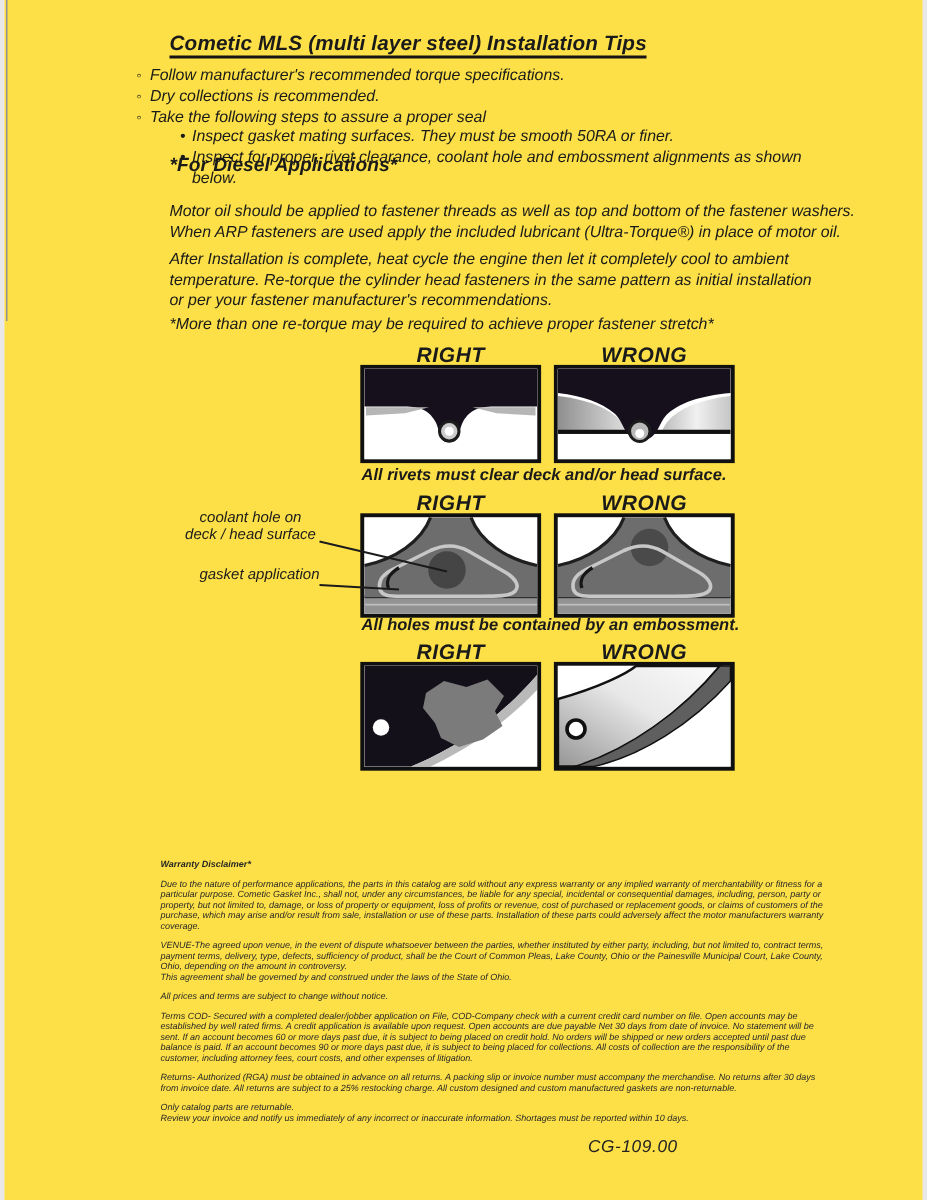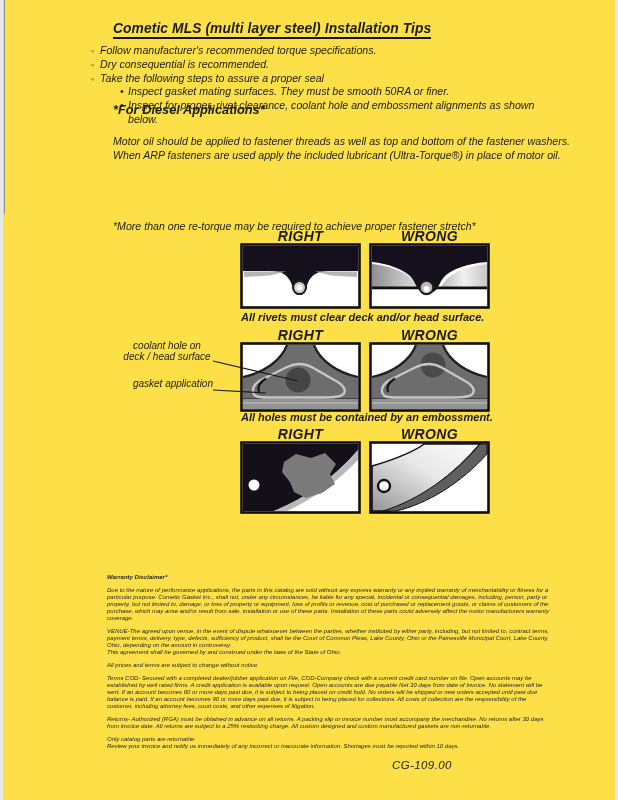--- a/index.html
+++ b/index.html
@@ -38,40 +38,43 @@
 
   <div class="abs title">Cometic MLS (multi layer steel) Installation Tips</div>
 
   <div class="abs tips">
     <div class="tip-row">
       <span class="b">◦</span>
       <span>Follow manufacturer's recommended torque specifications.</span>
     </div>
     <div class="tip-row">
       <span class="b">◦</span>
-      <span>Dry consequential is recommended.</span>
+      <span>Dry collections is recommended.</span>
     </div>
     <div class="tip-row">
       <span class="b">◦</span>
       <span>Take the following steps to assure a proper seal</span>
     </div>
     <div class="tip-row sub">
       <span class="b">•</span>
       <span>Inspect gasket mating surfaces.  They must be smooth 50RA or finer.</span>
     </div>
     <div class="tip-row sub">
       <span class="b">•</span>
       <span>Inspect for proper, rivet clearance, coolant hole and embossment alignments as shown below.</span>
     </div>
   </div>
 
   <div class="abs h2" style="left:110px;top:102px;">*For Diesel Applications*</div>
   <div class="abs body-par" style="left:110px;top:135px;">Motor oil should be applied to fastener threads as well as top and bottom of the fastener washers.
 When ARP fasteners are used apply the included lubricant (Ultra-Torque®) in place of motor oil.</div>
-  <div class="abs body-par" style="left:110px;top:220px;">*More than one re-torque may be required to achieve proper fastener stretch*</div>
+  <div class="abs body-par" style="left:110px;top:167px;">After Installation is complete, heat cycle the engine then let it completely cool to ambient
+temperature. Re-torque the cylinder head fasteners in the same pattern as initial installation
+or per your fastener manufacturer's recommendations.</div>
+  <div class="abs body-par" style="left:110px;top:210px;">*More than one re-torque may be required to achieve proper fastener stretch*</div>
 
   <div class="abs rw-label" style="left:237px;top:228px;">RIGHT</div>
   <div class="abs rw-label" style="left:366px;top:228px;">WRONG</div>
 
   <svg class="abs" style="left:237px;top:243px;" width="121" height="66" viewBox="0 0 121 66">
     <rect x="1.5" y="1.5" width="118" height="63" fill="#ffffff"></rect>
     <path d="M3,3 H118 V28 H90 C77,28 72.5,31.5 68.5,38.5 C65.5,44.5 66.5,52 59.5,52 C52.5,52 53.5,44.5 50.5,38.5 C46.5,31.5 42,28 29,28 H3 Z" fill="#16101d"></path>
     <path d="M4,28.5 L46,28.5 L30,32.5 L4,34 Z" fill="#b6b6b6"></path>
     <path d="M117,28.5 L75,28.5 L91,32.5 L117,34 Z" fill="#b6b6b6"></path>
     <circle cx="59.5" cy="44.5" r="6.5" fill="#cccccc" stroke="#1c1c1c" stroke-width="2"></circle>

